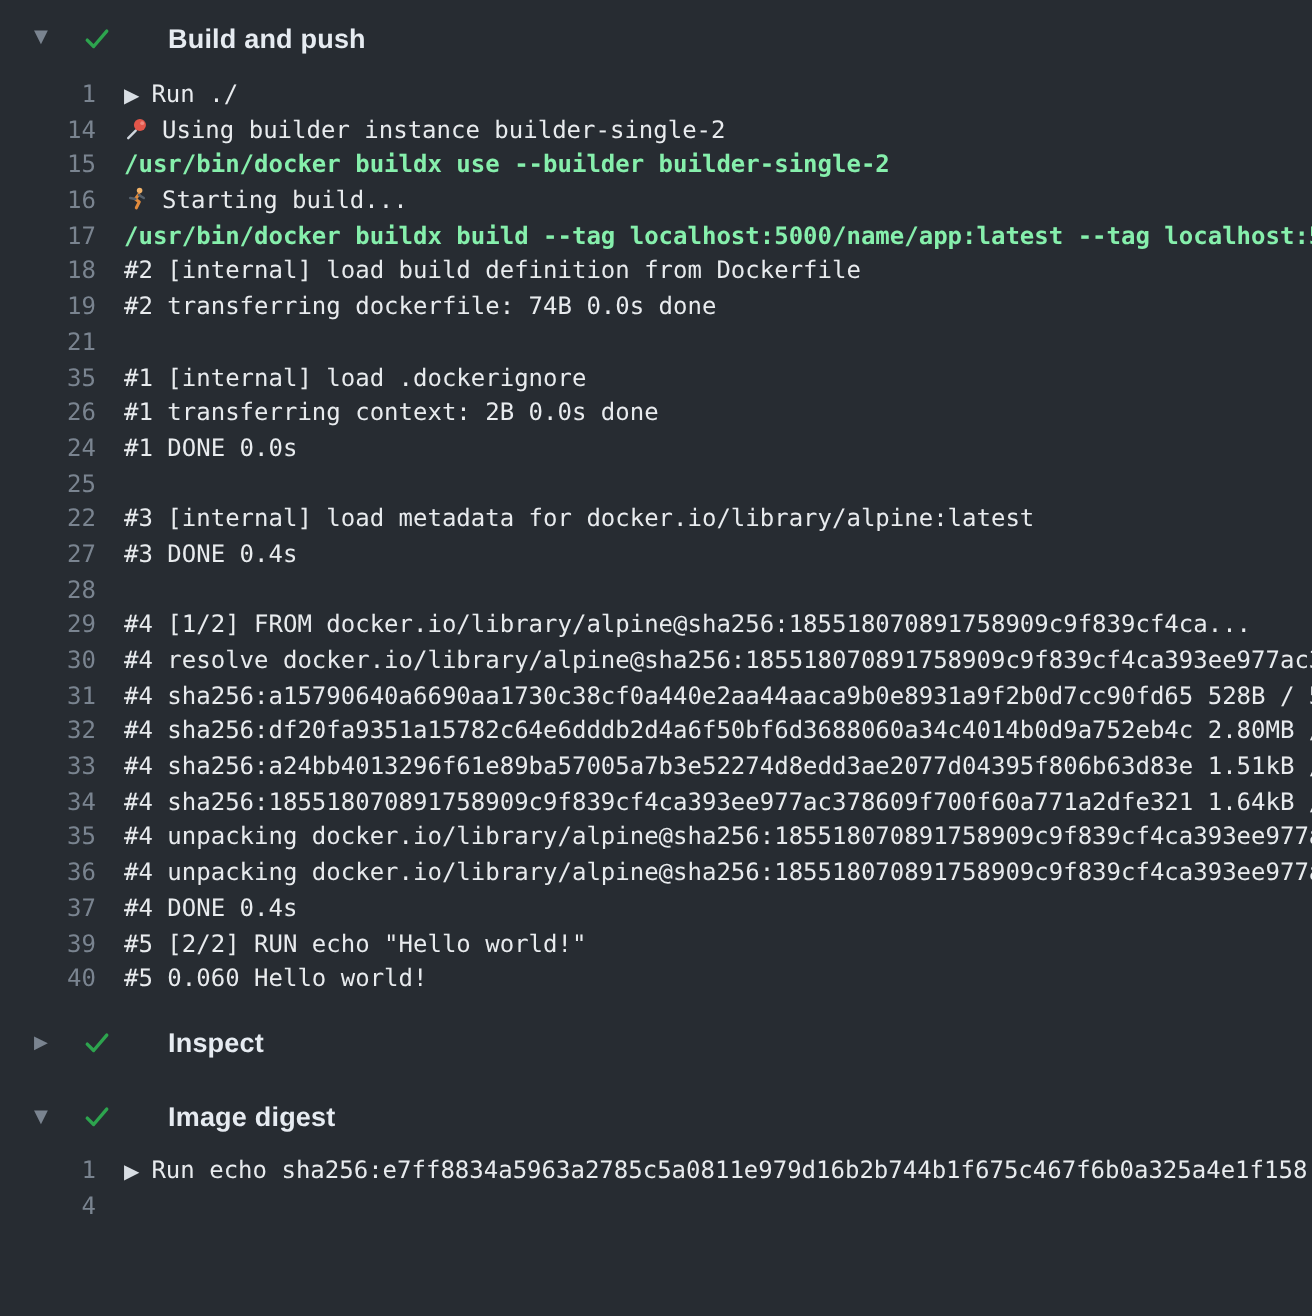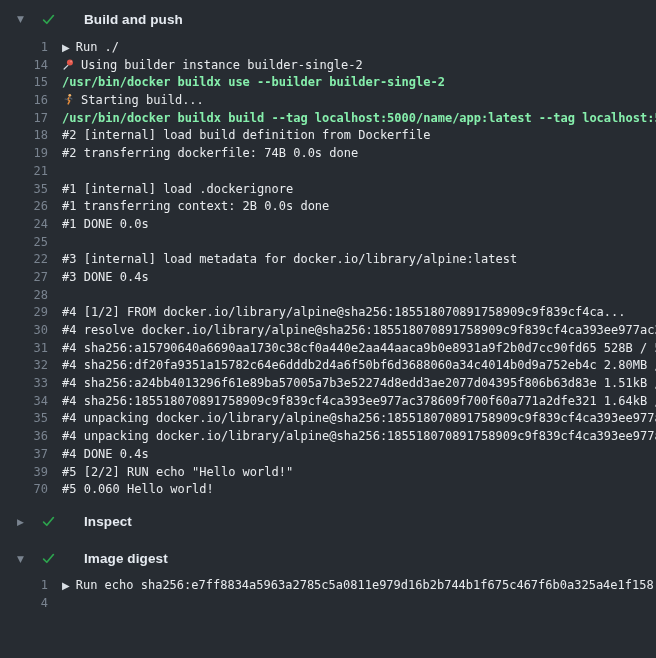--- a/index.html
+++ b/index.html
@@ -80,21 +80,21 @@
       <div class="log-line"><span class="num">29</span><span class="ltext">#4 [1/2] FROM docker.io/library/alpine@sha256:185518070891758909c9f839cf4ca...</span></div>
       <div class="log-line"><span class="num">30</span><span class="ltext">#4 resolve docker.io/library/alpine@sha256:185518070891758909c9f839cf4ca393ee977ac378609f700f60a771a2dfe321 done</span></div>
       <div class="log-line"><span class="num">31</span><span class="ltext">#4 sha256:a15790640a6690aa1730c38cf0a440e2aa44aaca9b0e8931a9f2b0d7cc90fd65 528B / 528B done</span></div>
       <div class="log-line"><span class="num">32</span><span class="ltext">#4 sha256:df20fa9351a15782c64e6dddb2d4a6f50bf6d3688060a34c4014b0d9a752eb4c 2.80MB / 2.80MB done</span></div>
       <div class="log-line"><span class="num">33</span><span class="ltext">#4 sha256:a24bb4013296f61e89ba57005a7b3e52274d8edd3ae2077d04395f806b63d83e 1.51kB / 1.51kB done</span></div>
       <div class="log-line"><span class="num">34</span><span class="ltext">#4 sha256:185518070891758909c9f839cf4ca393ee977ac378609f700f60a771a2dfe321 1.64kB / 1.64kB done</span></div>
       <div class="log-line"><span class="num">35</span><span class="ltext">#4 unpacking docker.io/library/alpine@sha256:185518070891758909c9f839cf4ca393ee977ac378609f700f60a771a2dfe321</span></div>
       <div class="log-line"><span class="num">36</span><span class="ltext">#4 unpacking docker.io/library/alpine@sha256:185518070891758909c9f839cf4ca393ee977ac378609f700f60a771a2dfe321 done</span></div>
       <div class="log-line"><span class="num">37</span><span class="ltext">#4 DONE 0.4s</span></div>
       <div class="log-line"><span class="num">39</span><span class="ltext">#5 [2/2] RUN echo "Hello world!"</span></div>
-      <div class="log-line"><span class="num">70</span><span class="ltext">#5 0.060 Hello world!</span></div>
+      <div class="log-line"><span class="num">40</span><span class="ltext">#5 0.060 Hello world!</span></div>
     </div>
 
   <div class="section-header sec-gap-inspect">
     <span class="tri">▶</span>
     <span class="check">
       <svg width="15" height="15" viewBox="0 0 16 16">
           <path d="M2.8 8.6 L6.2 12 L13.2 3.8" fill="none" stroke="#2da44e" stroke-width="1.8" stroke-linecap="round" stroke-linejoin="round"></path>
         </svg>
     </span>
     <span class="section-title">Inspect</span>

